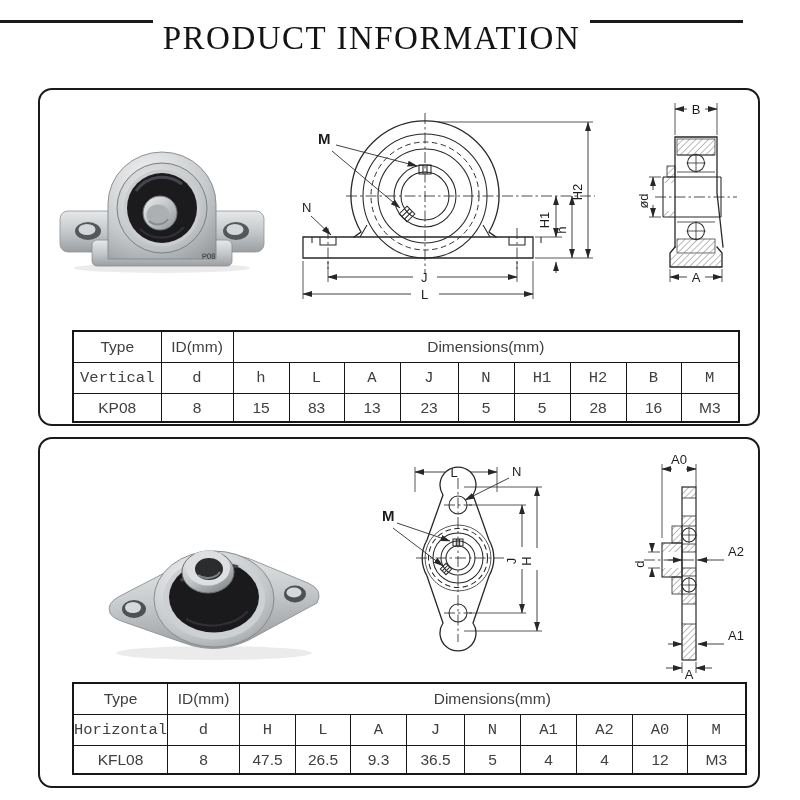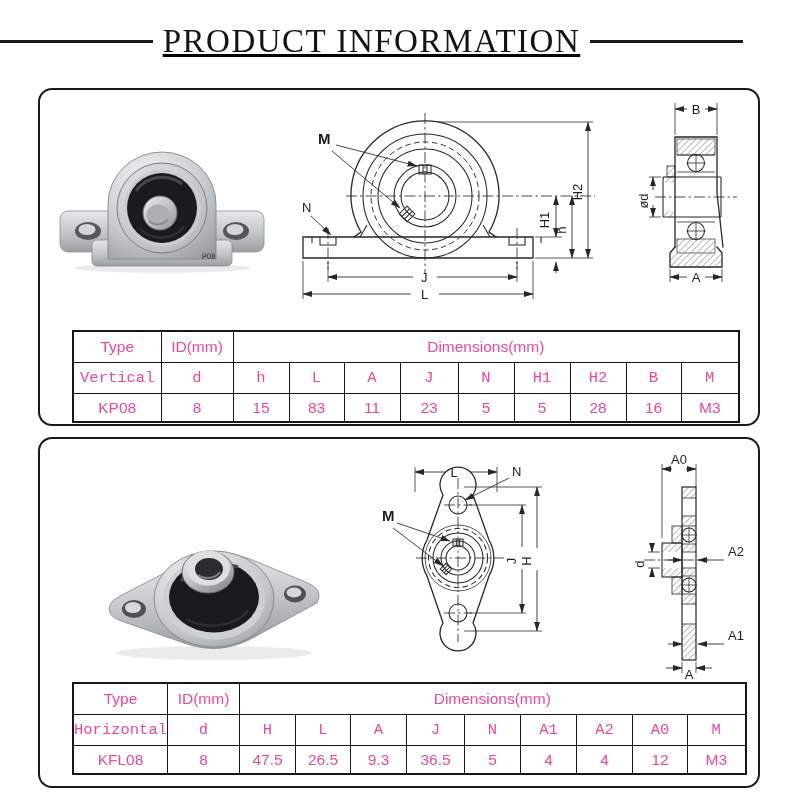--- a/index.html
+++ b/index.html
@@ -1,31 +1,31 @@
 <!DOCTYPE html>
 <html><head>
 <meta charset="utf-8">
 <style>
   html,body{margin:0;padding:0;}
   body{width:800px;height:800px;position:relative;background:#ffffff;
        font-family:"Liberation Sans",sans-serif;overflow:hidden;}
   .titlebar{position:absolute;left:0;top:20px;width:743px;height:42px;
-            display:flex;align-items:center;text-decoration:underline;}
+            display:flex;}
   .titlebar .rule{flex:1;height:3px;background:#1a1a1a;}
   .titlebar h1{margin:0 10px;font-family:"Liberation Serif",serif;font-weight:500;
                font-size:33px;letter-spacing:1.5px;color:#141414;white-space:nowrap;}
   .panel{position:absolute;left:38px;width:722px;border:2.5px solid #1a1a1a;
          border-radius:14px;background:#fff;box-sizing:border-box;}
   #panel-top{top:88px;height:338px;}
   #panel-bottom{top:437px;height:351px;}
   .abs{position:absolute;}
   table.spec{position:absolute;left:72px;border-collapse:collapse;table-layout:fixed;
              background:#fff;border:2px solid #161616;}
   .spec td{border:1.4px solid #161616;text-align:center;vertical-align:middle;
-           font-size:15.5px;color:#ec4899;padding:0;overflow:hidden;white-space:nowrap;}
+           font-size:15.5px;color:#404040;padding:0;overflow:hidden;white-space:nowrap;}
   .spec tr.r1 td{height:30px;}
   .spec tr.r2 td{height:30px;font-family:Liberation Mono, monospace;}
   .spec tr.r3 td{height:27px;}
   
   svg text{font-family:"Liberation Sans",sans-serif;fill:#1c1c1c;}
   .ln{stroke:#272727;stroke-width:1.3;fill:none;stroke-linecap:square;}
   .md{stroke:#272727;stroke-width:1.05;fill:none;}
   .thin{stroke:#2e2e2e;stroke-width:0.8;fill:none;}
   .dash{stroke:#272727;stroke-width:0.95;fill:none;stroke-dasharray:5.5 3.5;}
   .cl{stroke:#2e2e2e;stroke-width:0.85;fill:none;stroke-dasharray:11 3 2.5 3;}
@@ -216,21 +216,21 @@
     <td>H1</td>
     <td>H2</td>
     <td>B</td>
     <td>M</td>
   </tr>
   <tr class="r3">
     <td>KP08</td>
     <td>8</td>
     <td>15</td>
     <td>83</td>
-    <td>11</td>
+    <td>13</td>
     <td>23</td>
     <td>5</td>
     <td>5</td>
     <td>28</td>
     <td>16</td>
     <td>M3</td>
   </tr>
   </tbody>
 </table>
 

